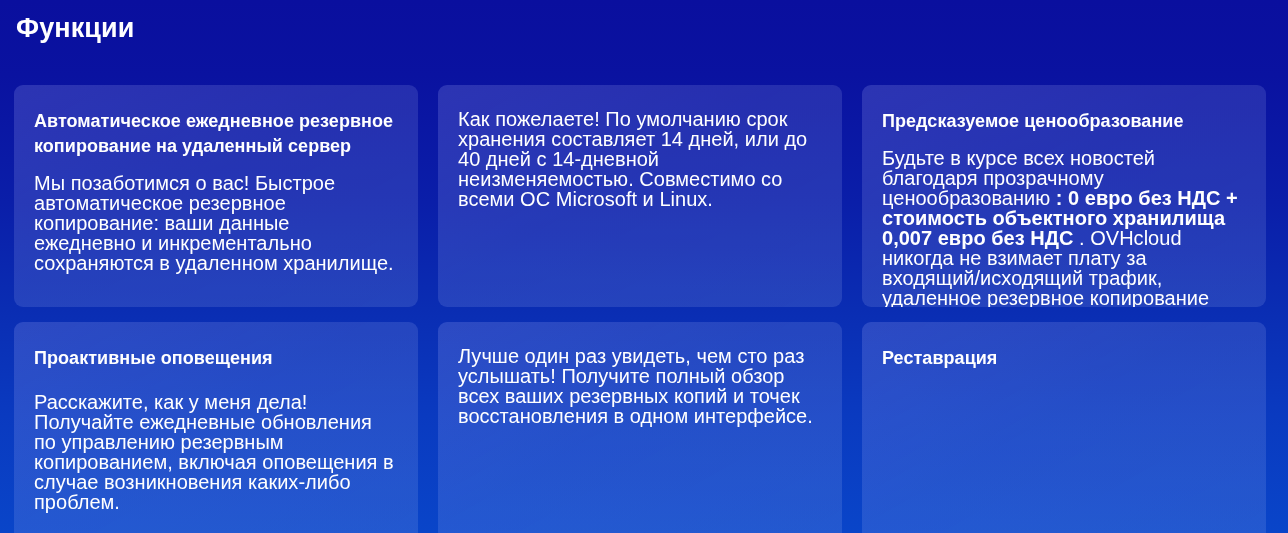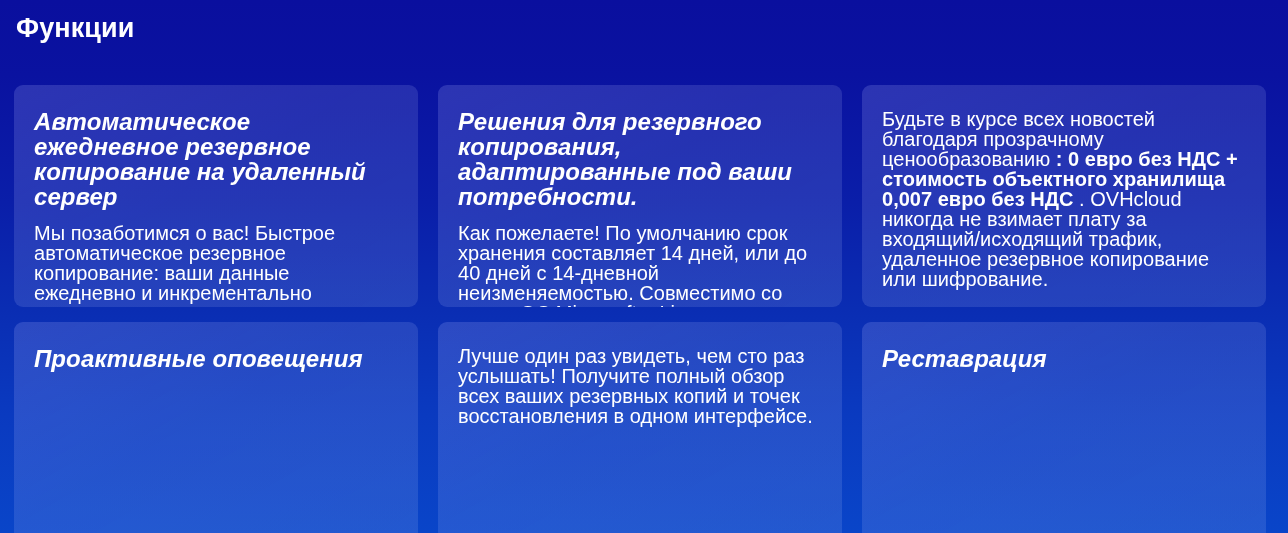--- a/index.html
+++ b/index.html
@@ -61,27 +61,26 @@
     
     background-color: rgba(255, 255, 255, 0.085);
     background-image: linear-gradient(150deg,
         rgba(132, 140, 255, 0.13) 0%,
         rgba(120, 140, 255, 0.07) 45%,
         rgba(140, 170, 255, 0.05) 100%);
     overflow: hidden;
   }
 
   .card-title {
-    font-size: 24px;
+    font-size: 18px;
     font-weight: 700;
     line-height: 25px;
     letter-spacing: 0.05px;
     color: #ffffff;
     margin-bottom: 14px;
-    font-style: italic;
   }
 
   .card-body {
     font-size: 20px;
     font-weight: 400;
     line-height: 20px;
     letter-spacing: 0.02px;
     color: #ffffff;
   }
 
@@ -101,30 +100,31 @@
   <h1 class="section-title">Функции</h1>
 
   <div class="cards-grid">
 
     <div class="card row-1">
       <div class="card-title">Автоматическое ежедневное резервное копирование на удаленный сервер</div>
       <div class="card-body"><span>Мы позаботимся о вас! Быстрое автоматическое резервное копирование: ваши данные ежедневно и инкрементально сохраняются в удаленном хранилище.</span></div>
     </div>
 
     <div class="card row-1">
-      <div class="card-title">Решения для резервного копирования, адаптированные под ваши потребности.</div>
       <div class="card-body"><span>Как пожелаете! По умолчанию срок хранения составляет 14 дней, или до 40 дней с 14-дневной неизменяемостью. Совместимо со всеми ОС Microsoft и Linux.</span></div>
     </div>
 
     <div class="card row-1">
+      <div class="card-title">Предсказуемое ценообразование</div>
       <div class="card-body"><span>Будьте в курсе всех новостей благодаря прозрачному ценообразованию </span><span class="strong">: 0 евро без НДС + стоимость объектного хранилища 0,007 евро без НДС</span><span> . OVHcloud никогда не взимает плату за входящий/исходящий трафик, удаленное резервное копирование или шифрование.</span></div>
     </div>
 
     <div class="card row-2">
       <div class="card-title">Проактивные оповещения</div>
+      <div class="card-body"><span>Расскажите, как у меня дела! Получайте ежедневные обновления по управлению резервным копированием, включая оповещения в случае возникновения каких-либо проблем.</span></div>
     </div>
 
     <div class="card row-2">
       <div class="card-body"><span>Лучше один раз увидеть, чем сто раз услышать! Получите полный обзор всех ваших резервных копий и точек восстановления в одном интерфейсе.</span></div>
     </div>
 
     <div class="card row-2">
       <div class="card-title">Реставрация</div>
     </div>
 

